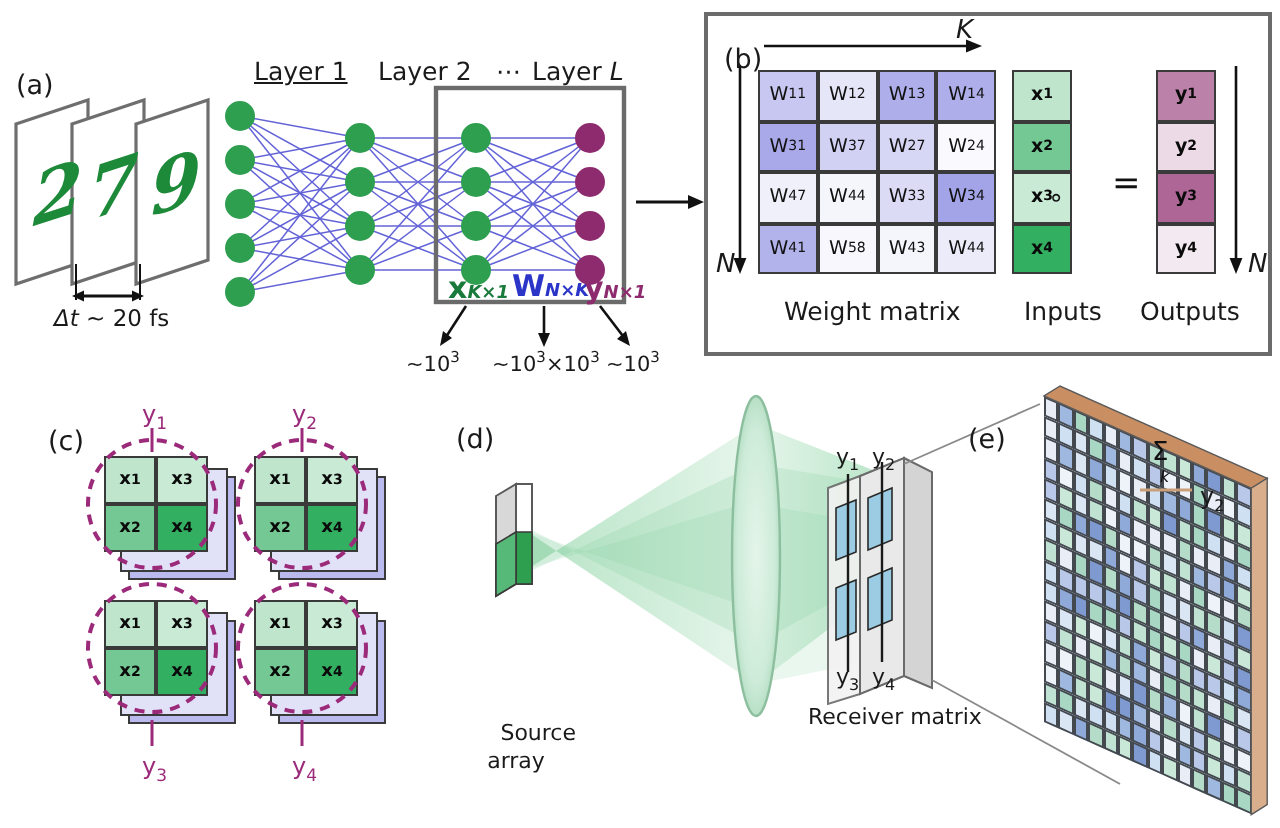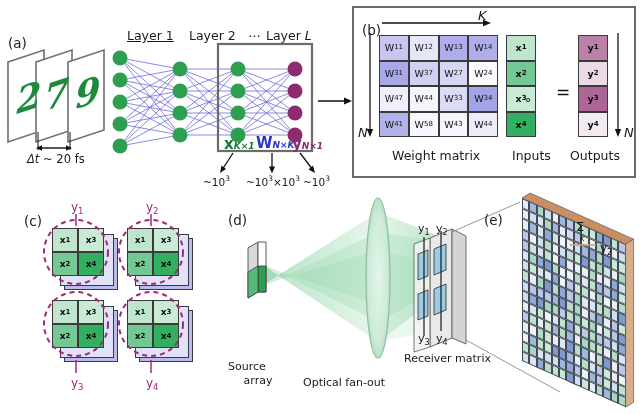--- a/index.html
+++ b/index.html
@@ -338,23 +338,22 @@
       <line x1="424" y1="237" x2="424" y2="336"></line>
       <line x1="441" y1="231" x2="441" y2="331"></line>
     </g>
 
     <g stroke="#8a8a8a" stroke-width="0.9" fill="none">
       <line x1="452" y1="232" x2="520" y2="202"></line>
       <line x1="466" y1="340" x2="560" y2="392"></line>
     </g>
   </svg>
 
-  <div class="dLbl" style="left:228px;top:360px;text-align:left;width:60px;">Source</div>
+  <div class="dLbl" style="left:228px;top:360px;text-align:right;width:60px;">Source</div>
   <div class="dLbl" style="left:228px;top:374px;text-align:center;width:60px;">array</div>
-  <div class="dLbl" style="left:303px;top:376px;">Optical fan-out</div>
   <div class="dLbl" style="left:404px;top:352px;">Receiver matrix</div>
 
   <div class="dLbl" style="left:418px;top:222px;">y<sub>1</sub></div>
   <div class="dLbl" style="left:436px;top:222px;">y<sub>2</sub></div>
   <div class="dLbl" style="left:418px;top:332px;">y<sub>3</sub></div>
   <div class="dLbl" style="left:436px;top:332px;">y<sub>4</sub></div>
 
   <div class="panel-tag" style="left:484px;top:212px;">(e)</div>
   <div id="panel-e-root">
       <div class="abs" style="left: 522px; top: 198px; width: 103.6px; height: 163.2px; transform: skewY(24deg); transform-origin: left top;">

